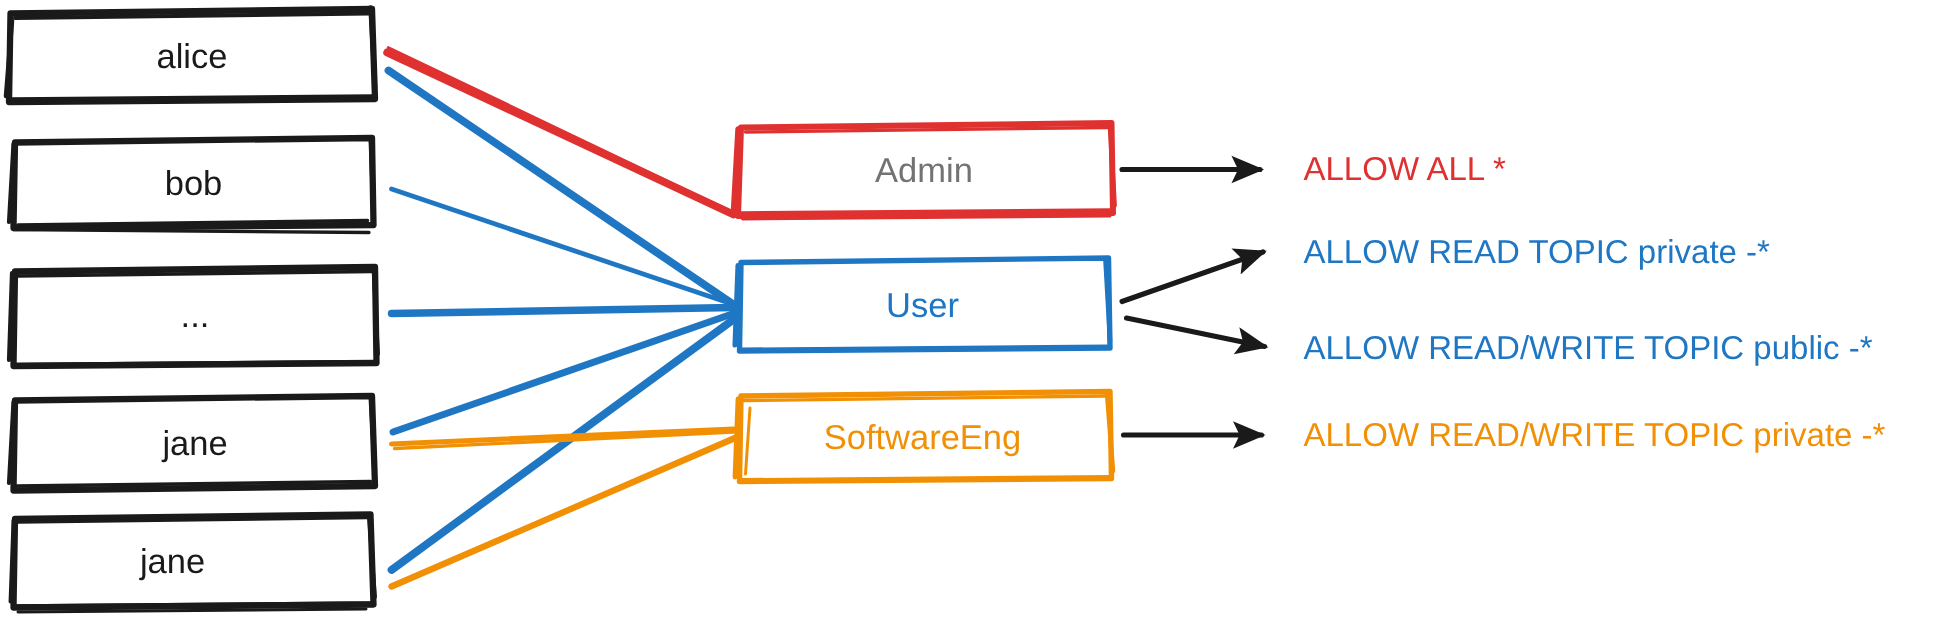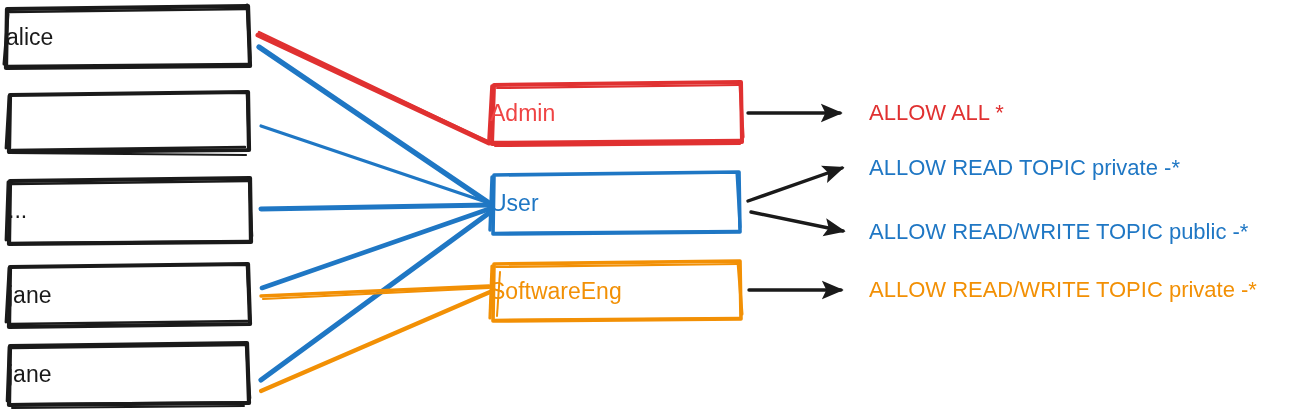--- a/index.html
+++ b/index.html
@@ -19,21 +19,21 @@
   }
   #diagram-svg {
     position: absolute;
     left: 0;
     top: 0;
     width: 1305px;
     height: 415px;
   }
   .node-label {
     position: absolute;
-    text-align: left;
+    text-align: center;
     font-size: 23px;
     line-height: 1;
     white-space: nowrap;
     pointer-events: none;
   }
   .user-label { color: #1a1a1a; }
   .perm-label {
     position: absolute;
     font-size: 22px;
     line-height: 1;
@@ -149,25 +149,26 @@
 
     <g fill="none" stroke="#1a1a1a" stroke-width="3.4" stroke-linecap="round">
       <line x1="748" y1="113" x2="840" y2="113" marker-end="url(#arrowhead-black)"></line>
       <line x1="748" y1="201" x2="842" y2="168" marker-end="url(#arrowhead-black)"></line>
       <line x1="751" y1="212" x2="843" y2="231" marker-end="url(#arrowhead-black)"></line>
       <line x1="749" y1="290" x2="841" y2="290" marker-end="url(#arrowhead-black)"></line>
     </g>
   </svg>
 
   <div class="node-label user-label" style="left:6px; top:26px; width:244px;">alice</div>
+  <div class="node-label user-label" style="left:8px; top:111px; width:242px;">bob</div>
   <div class="node-label user-label" style="left:8px; top:199px; width:244px;">...</div>
   <div class="node-label user-label" style="left:8px; top:284px; width:244px;">jane</div>
   <div class="node-label user-label" style="left:8px; top:363px; width:214px;">jane</div>
 
-  <div class="node-label" style="left:490px; top:102px; width:252px; color:#ef4444;">Admin</div>
+  <div class="node-label" style="left:490px; top:102px; width:252px; color:#737373;">Admin</div>
   <div class="node-label" style="left:490px; top:192px; width:250px; color:#1f77c4;">User</div>
   <div class="node-label" style="left:490px; top:280px; width:250px; color:#f29005;">SoftwareEng</div>
 
   <div class="perm-label" style="left:869px; top:102px; color:#e03131;">ALLOW ALL *</div>
   <div class="perm-label" style="left:869px; top:157px; color:#1f77c4;">ALLOW READ TOPIC private -*</div>
   <div class="perm-label" style="left:869px; top:279px; color:#f29005;">ALLOW READ/WRITE TOPIC private -*</div>
   <div class="perm-label" style="left:869px; top:221px; color:#1f77c4;">ALLOW READ/WRITE TOPIC public -*</div>
 
 </div>
 

